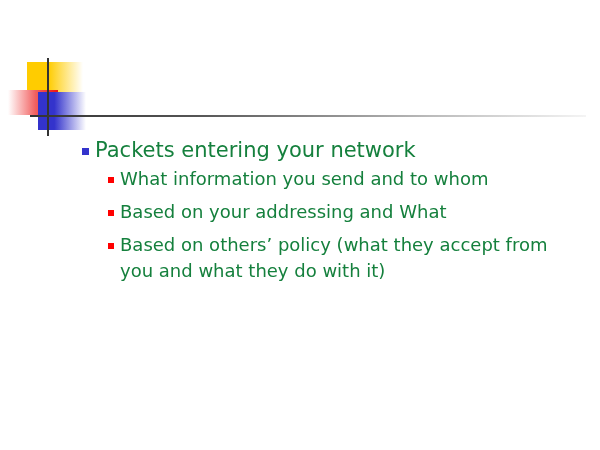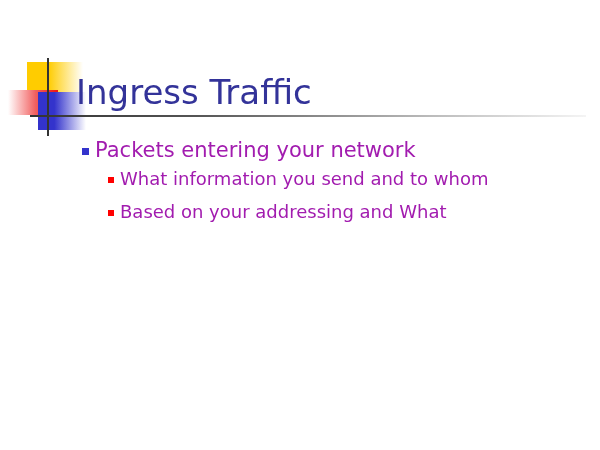--- a/index.html
+++ b/index.html
@@ -86,21 +86,21 @@
   
   .body {
     position: absolute;
     left: 0;
     top: 136px;
     width: 600px;
   }
   .bullet {
     display: flex;
     align-items: flex-start;
-    color: #a21caf;
+    color: #15803d;
   }
   .bullet.lvl1 {
     padding-left: 82px;
     font-size: 21px;
     line-height: 29px;
     margin-bottom: 1px;
   }
   .bullet.lvl2 {
     padding-left: 108px;
     font-size: 18px;
@@ -137,36 +137,39 @@
 
 <div class="slide">
 
   <div class="logo">
     <div class="logo-yellow"></div>
     <div class="logo-red"></div>
     <div class="logo-blue"></div>
     <div class="logo-vline"></div>
   </div>
 
-  <div class="title">Ingress Traffic</div>
   <div class="title-rule"></div>
 
   <div class="body">
 
     <div class="bullet lvl1">
       <span class="marker"></span>
       <span class="btext">Packets entering your network</span>
     </div>
 
 
     <div class="bullet lvl2">
       <span class="marker"></span>
       <span class="btext">What information you send and to whom</span>
     </div>
 
     <div class="bullet lvl2">
       <span class="marker"></span>
       <span class="btext">Based on your addressing and What</span>
     </div>
 
+    <div class="bullet lvl2">
+      <span class="marker"></span>
+      <span class="btext">Based on others’ policy (what they accept from you and what they do with it)</span>
+    </div>
 
   </div>
 </div>
 
 </body></html>

